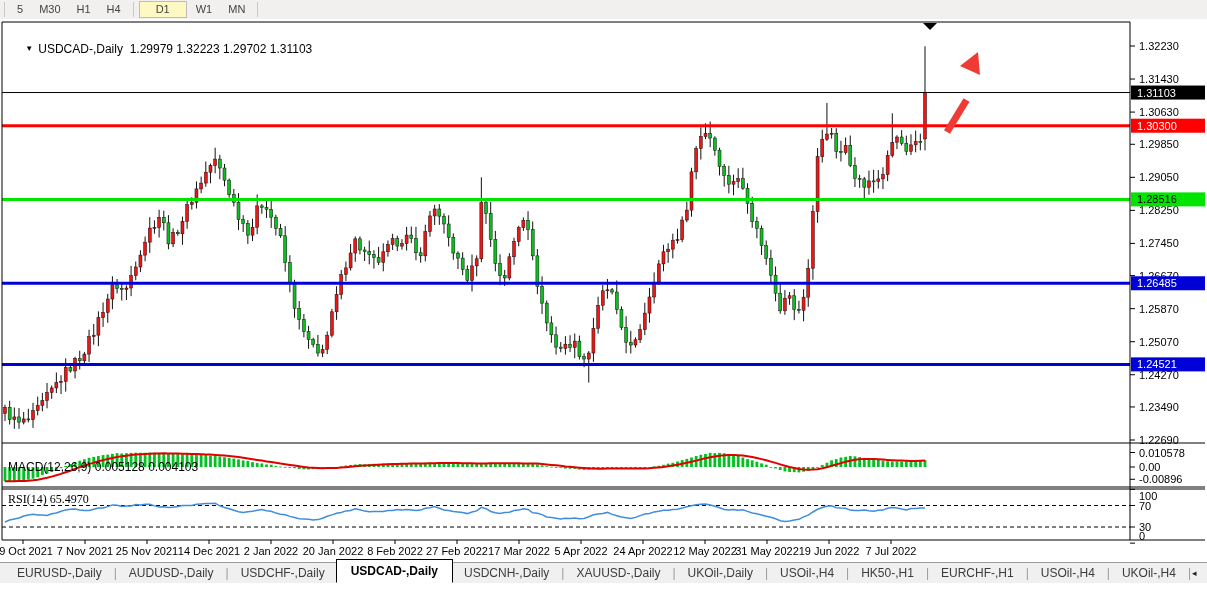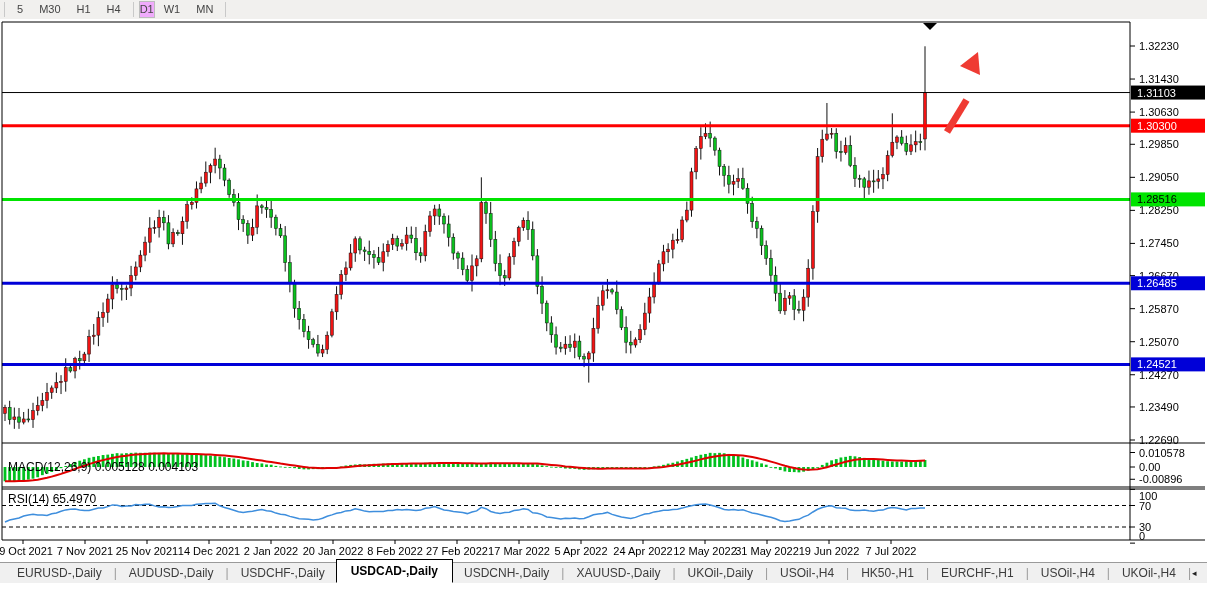--- a/index.html
+++ b/index.html
@@ -2,29 +2,29 @@
 <html><head>
 <meta charset="utf-8">
 <style>
   html,body{margin:0;padding:0;background:#fff;}
   #app{position:relative;width:1207px;height:590px;background:#fff;overflow:hidden;
        font-family:"Liberation Sans","DejaVu Sans",sans-serif;-webkit-font-smoothing:none;}
   
   #toolbar{position:absolute;left:0;top:0;width:1207px;height:19px;background:#f1f0ee;
            display:flex;align-items:center;font-size:11px;color:#444;}
   .tf-btn{padding:1px 7px;margin:0 1px;cursor:default;line-height:15px;}
-  .tf-btn.active{background:#f0abfc;border:1px solid #bdbdbd;padding:0 0;}
+  .tf-btn.active{background:#fef9c3;border:1px solid #bdbdbd;padding:0 16px;}
   .tf-sep{width:1px;height:15px;background:#c9c9c9;margin:0 4px;}
   
   #chart-svg{position:absolute;left:0;top:19px;}
   .overlay-label{position:absolute;font-size:12px;color:#000;white-space:pre;z-index:5;}
   #chart-title{left:12px;top:28px;}
   #chart-title .dd{font-size:8px;vertical-align:2px;margin-right:5px;}
   #macd-label{left:8px;top:446px;margin-top:14px;}
-  #rsi-label{left:8px;top:492px;}
+  #rsi-label{left:8px;top:492px;font-family:Liberation Serif, serif;}
   
   #tabbar{position:absolute;left:0;top:562px;width:1207px;height:21px;background:#f0f0f0;
           border-top:1px solid #9a9a9a;display:flex;align-items:center;font-size:12px;color:#3c3c3c;
           padding-left:6px;box-sizing:border-box;}
   .tab{padding:0 11px;cursor:default;line-height:24px;white-space:nowrap;}
   .tab.active{background:#fff;border:1px solid #000;border-bottom:1px solid #fff;
               font-weight:bold;color:#000;position:relative;top:-2px;line-height:22px;
               padding:0 14px;z-index:2;}
   .tab-sep{color:#999;padding:0 1px;}
   #tab-scrollers{margin-left:auto;margin-right:12px;display:flex;gap:14px;font-size:9px;color:#222;}
@@ -755,20 +755,23 @@
       <text x="829" y="536" text-anchor="middle" font-size="11" fill="#000" font-family="&quot;Liberation Sans&quot;,&quot;DejaVu Sans&quot;,sans-serif">19 Jun 2022</text>
       <line x1="891" y1="521" x2="891" y2="525" stroke="#000" stroke-width="1"></line>
       <text x="891" y="536" text-anchor="middle" font-size="11" fill="#000" font-family="&quot;Liberation Sans&quot;,&quot;DejaVu Sans&quot;,sans-serif">7 Jul 2022</text>
       <g>
         <line x1="947" y1="113" x2="966.5" y2="81" stroke="#ef3b33" stroke-width="7"></line>
         <polygon points="978,33 980,56 960,47" fill="#ef3b33"></polygon>
       </g>
       <polygon points="923,4 937,4 930,11" fill="#000000"></polygon>
     </svg>
 
+  <div class="overlay-label" id="chart-title">
+    <span class="dd">▼</span><span>USDCAD-,Daily</span>&nbsp;&nbsp;<span>1.29979 1.32223 1.29702 1.31103</span>
+  </div>
 
   <div class="overlay-label" id="macd-label"><span>MACD(12,26,9)</span> <span>0.005128</span> <span>0.004103</span></div>
 
   <div class="overlay-label" id="rsi-label"><span>RSI(14)</span> <span>65.4970</span></div>
 
   <div id="tabbar">
       <div class="tab">EURUSD-,Daily</div>
       <span class="tab-sep">|</span>
       <div class="tab">AUDUSD-,Daily</div>
       <span class="tab-sep">|</span>

